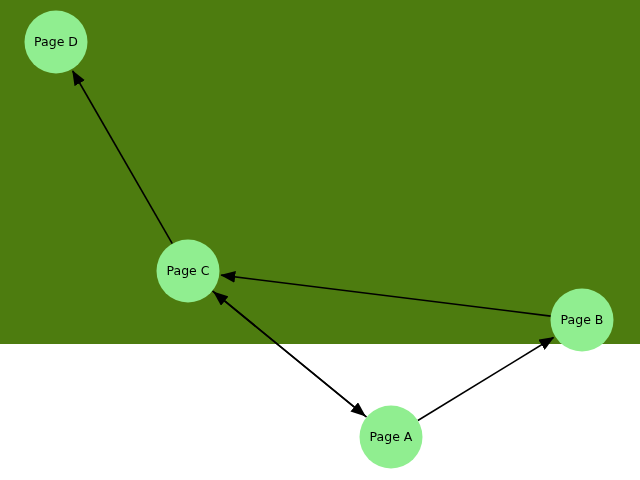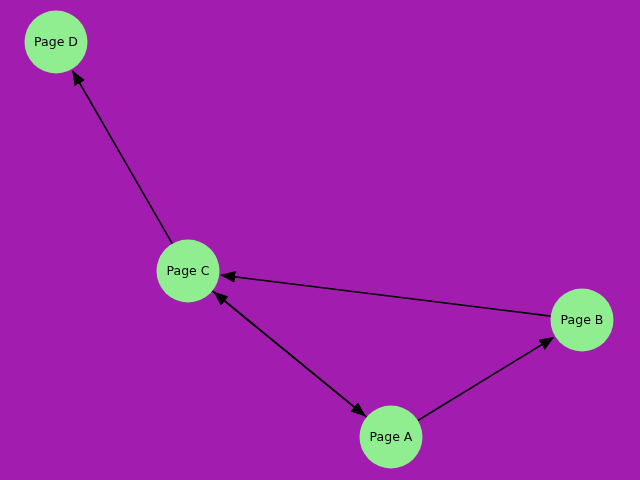--- a/index.html
+++ b/index.html
@@ -7,22 +7,22 @@
     padding: 0;
     width: 640px;
     height: 480px;
     background: #ffffff;
     overflow: hidden;
     font-family: "DejaVu Sans", "Liberation Sans", sans-serif;
   }
   #figure {
     position: relative;
     width: 640px;
-    height: 480px;
-    background: #a21caf;
+    height: 344px;
+    background: #4d7c0f;
   }
   svg {
     display: block;
   }
   .node-label {
     font-family: "DejaVu Sans", "Liberation Sans", sans-serif;
     fill: #000000;
   }
 </style>
 </head>

